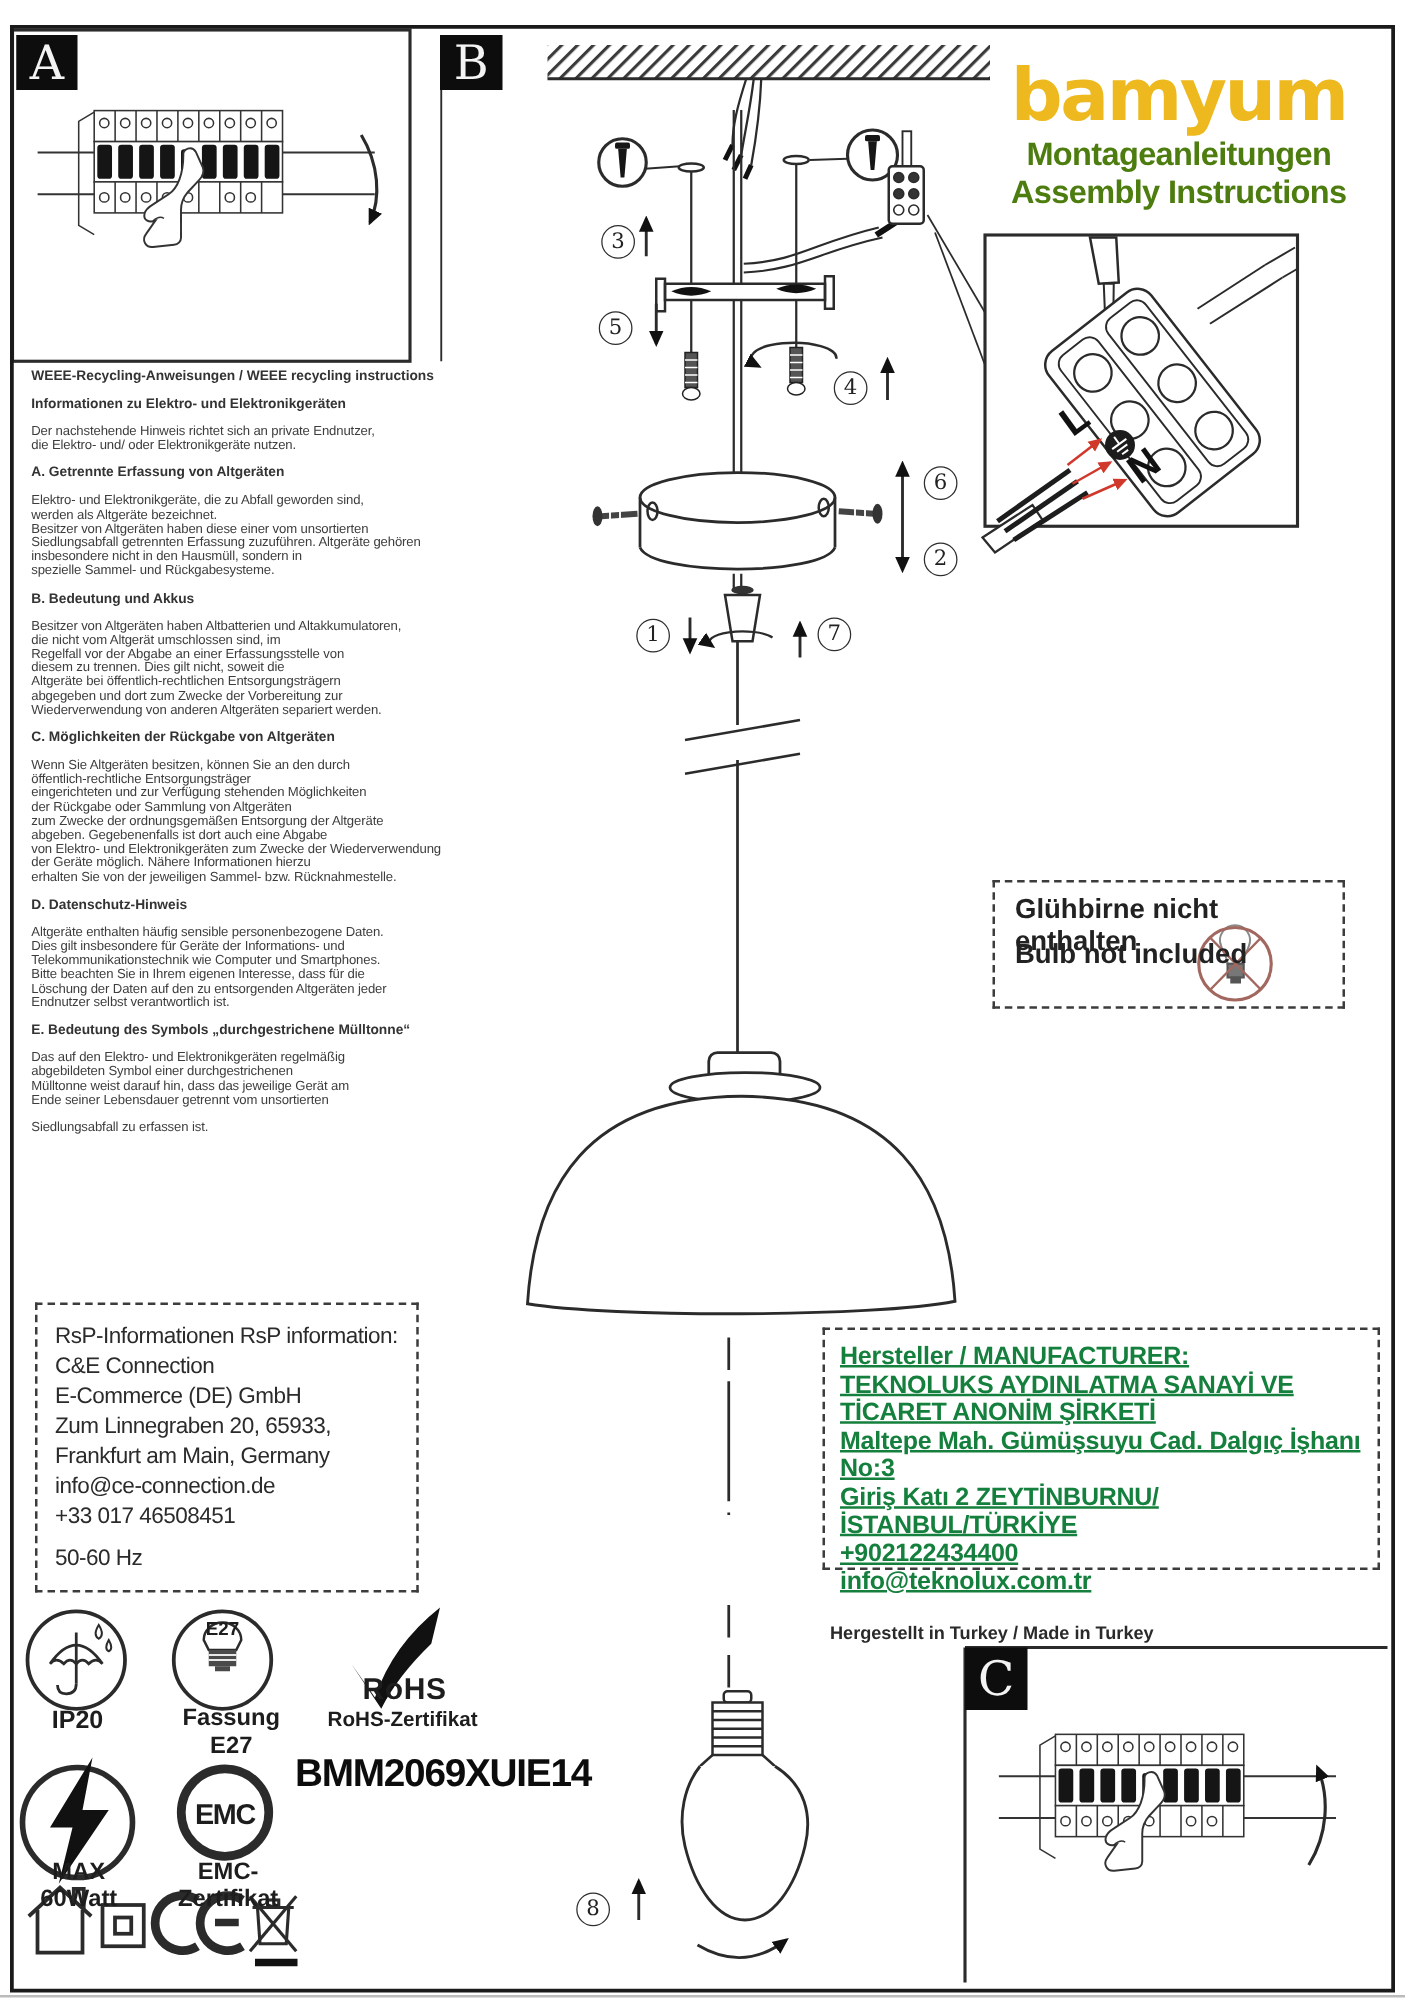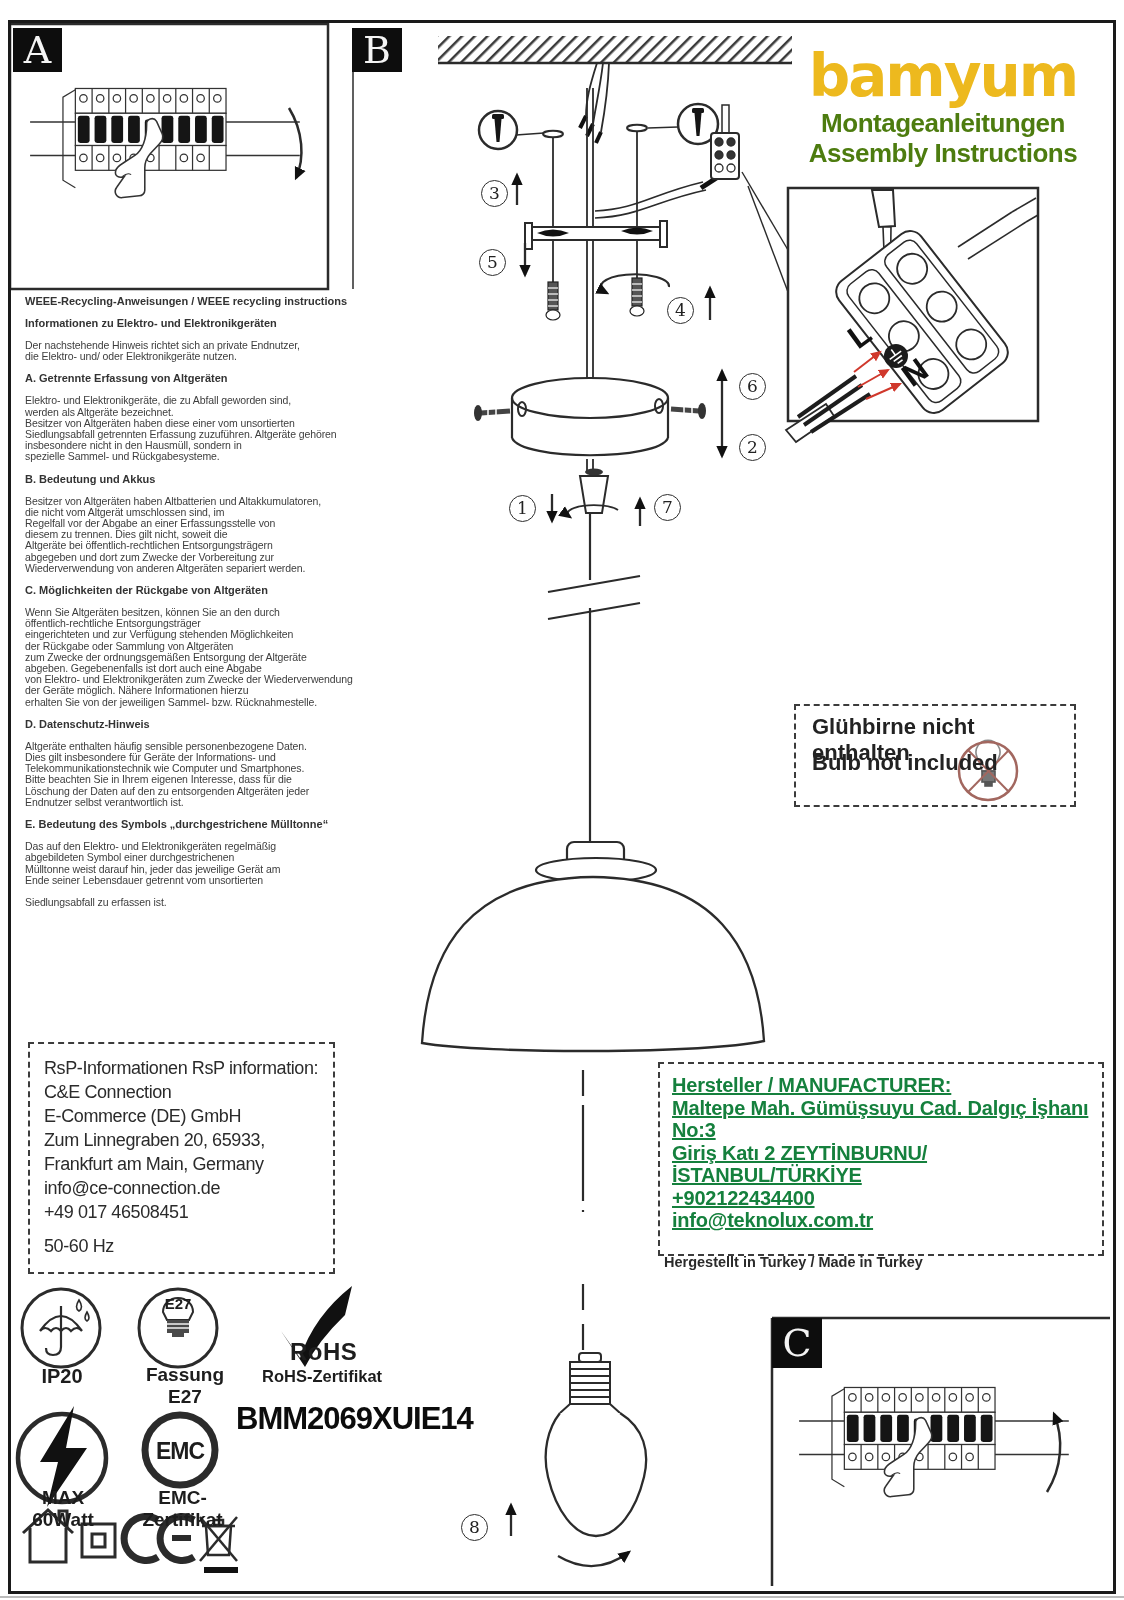--- a/index.html
+++ b/index.html
@@ -454,21 +454,21 @@
     <div class="h">D. Datenschutz-Hinweis</div>
     <div class="p">Altgeräte enthalten häufig sensible personenbezogene Daten.
 Dies gilt insbesondere für Geräte der Informations- und
 Telekommunikationstechnik wie Computer und Smartphones.
  Bitte beachten Sie in Ihrem eigenen Interesse, dass für die
 Löschung der Daten auf den zu entsorgenden Altgeräten jeder
 Endnutzer selbst verantwortlich ist.</div>
     <div class="h">E. Bedeutung des Symbols „durchgestrichene Mülltonne“</div>
     <div class="p">Das auf den Elektro- und Elektronikgeräten regelmäßig
  abgebildeten Symbol einer durchgestrichenen
-Mülltonne weist darauf hin, jeder das jeweilige Gerät am
+Mülltonne weist darauf hin, dass das jeweilige Gerät am
 Ende seiner Lebensdauer getrennt vom unsortierten</div>
     <div class="p">Siedlungsabfall zu erfassen ist.</div>
   </div>
 
   <div class="step" style="left:481px;top:180px;">3</div>
   <div class="step" style="left:479px;top:249px;">5</div>
   <div class="step" style="left:667px;top:297px;">4</div>
   <div class="step" style="left:739px;top:373px;">6</div>
   <div class="step" style="left:739px;top:434px;">2</div>
   <div class="step" style="left:509px;top:495px;">1</div>
@@ -480,26 +480,27 @@
     <div class="l2">Bulb not included</div>
   </div>
 
   <div class="dashedbox rsp">
     <div class="rsp-line first">RsP-Informationen RsP information:</div>
     <div class="rsp-line">C&amp;E Connection</div>
     <div class="rsp-line">E-Commerce (DE) GmbH</div>
     <div class="rsp-line">Zum Linnegraben 20, 65933,</div>
     <div class="rsp-line">Frankfurt am Main, Germany</div>
     <div class="rsp-line">info@ce-connection.de</div>
-    <div class="rsp-line">+49 017 46508451</div>
+    <div class="rsp-line">+33 017 46508451</div>
     <div class="rsp-line gap">50-60 Hz</div>
   </div>
 
   <div class="dashedbox mfg">
     <div class="mfg-line first">Hersteller / MANUFACTURER:</div>
+    <div class="mfg-line">TEKNOLUKS AYDINLATMA SANAYİ VE TİCARET ANONİM ŞİRKETİ</div>
     <div class="mfg-line">Maltepe Mah. Gümüşsuyu Cad. Dalgıç İşhanı No:3</div>
     <div class="mfg-line">Giriş Katı 2 ZEYTİNBURNU/İSTANBUL/TÜRKİYE</div>
     <div class="mfg-line">+902122434400</div>
     <div class="mfg-line">info@teknolux.com.tr</div>
     <div class="mfg-made">Hergestellt in Turkey / Made in Turkey</div>
   </div>
 
   <div class="cert-label" style="left:23px;top:1365px;width:78px;text-align:center;font-size:20px;">IP20</div>
   <div class="cert-label" style="left:158px;top:1295px;width:40px;text-align:center;font-size:15px;">E27</div>
   <div class="cert-label" style="left:130px;top:1364px;width:110px;text-align:center;font-size:19px;">Fassung E27</div>

